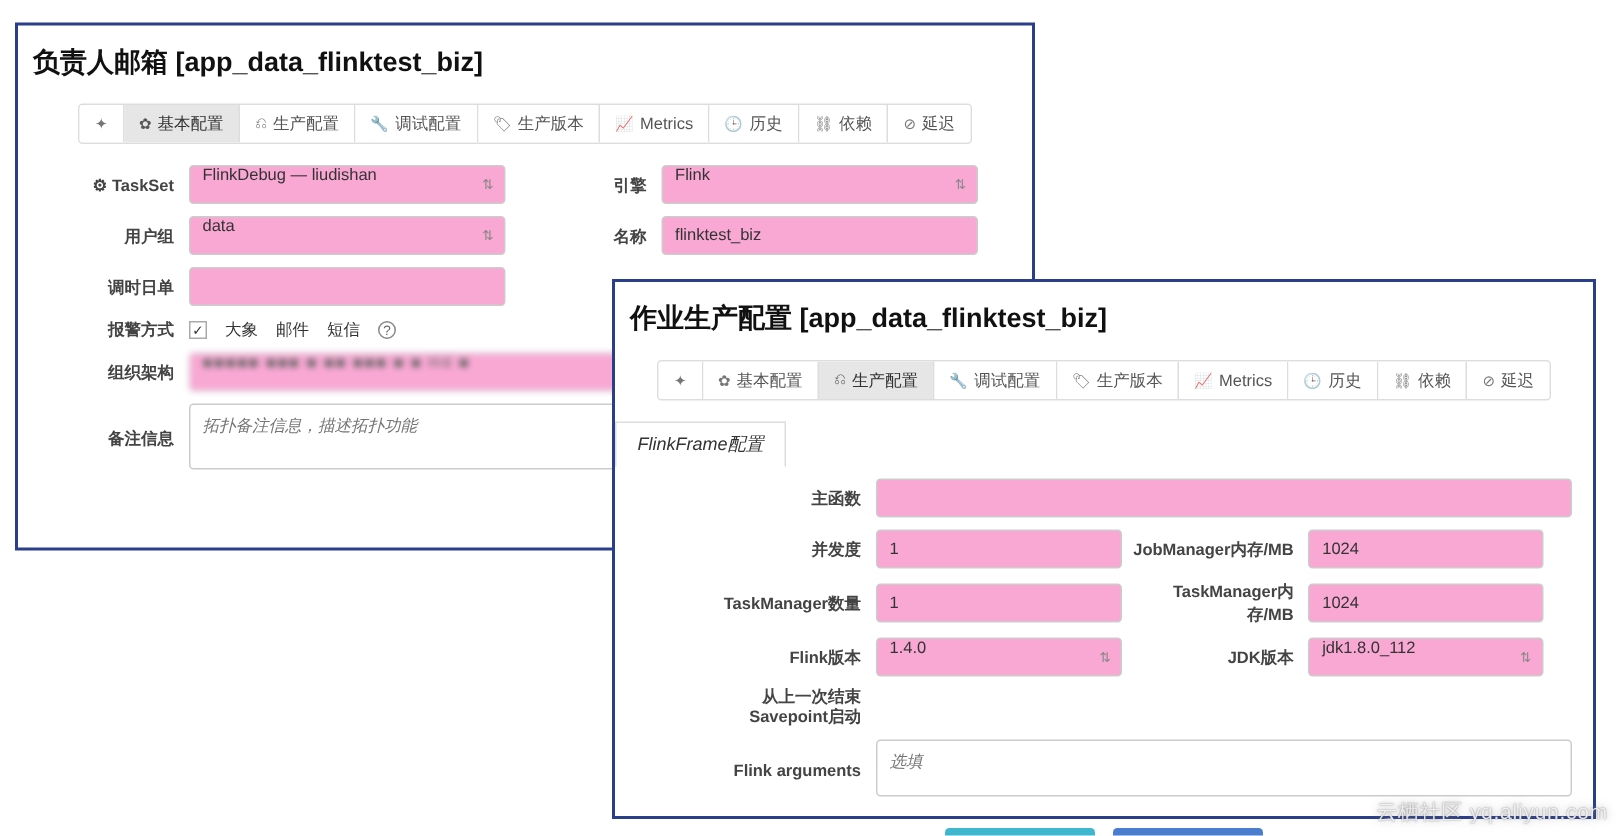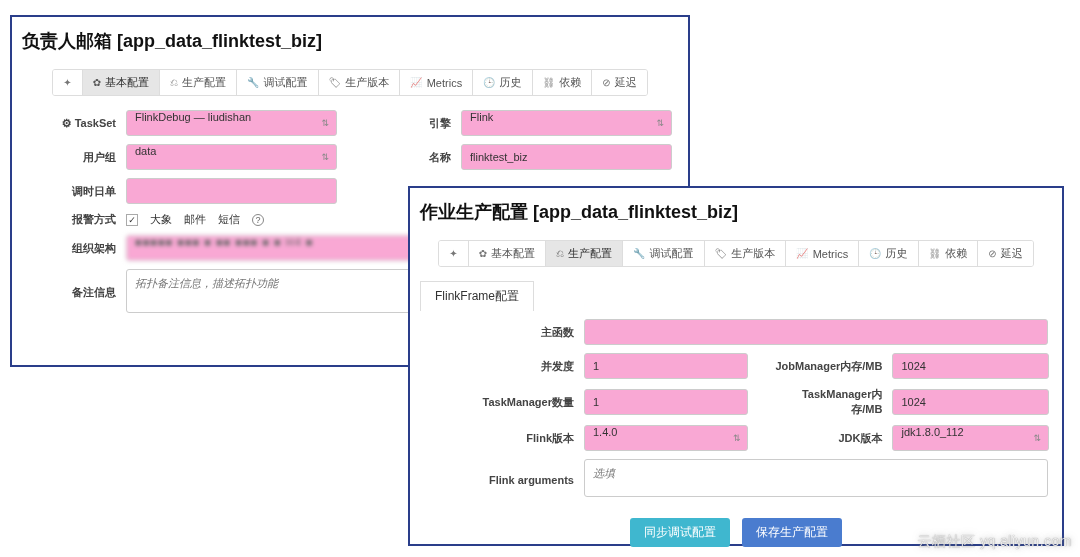--- a/index.html
+++ b/index.html
@@ -61,21 +61,21 @@
   .tabbar .tab.active {
     background: #e6e6e6;
     color: #333;
   }
   .tab .ico { font-size: 10px; opacity: 0.8; }
   .form {
     padding: 0 14px;
   }
   .form-row {
     display: flex;
-    gap: 24px;
+    gap: 4px;
     margin-bottom: 8px;
   }
   .form-group {
     display: flex;
     align-items: center;
     flex: 1 1 0;
     min-width: 0;
   }
   .form-group.half { flex: 0 0 48%; }
   .form-label {
@@ -152,23 +152,23 @@
     color: #fff;
   }
   .btn-teal { background: #3fb7cf; }
   .btn-blue { background: #4a7ccf; }
   .section-tab {
     border: 1px solid #ddd;
     border-bottom: none;
     display: inline-block;
     padding: 6px 14px;
     font-size: 12px;
-    margin-left: 10px;
     color: #333;
     background: #fff;
+    font-style: italic;
   }
   .gear-ico::before { content: "⚙"; }
   .watermark {
     position: absolute;
     right: 8px;
     bottom: 6px;
     font-size: 14px;
     color: rgba(255,255,255,0.85);
     text-shadow: 0 0 6px rgba(120,120,120,0.6), 0 0 1px rgba(80,80,80,0.8);
     font-weight: 500;
@@ -374,20 +374,26 @@
           </div>
       </div>
       <div class="form-group half">
         <div class="form-label" style="width:120px">JDK版本</div>
         <div class="form-control-wrap select">
             <div class="form-control">jdk1.8.0_112</div>
           </div>
       </div>
     </div>
 
+    <div class="form-row">
+      <div class="form-group half">
+        <div class="form-label" style="line-height:1.2">从上一次结束Savepoint启动</div>
+        <div class="form-control-wrap"><span class="cb" style="border-color:#ccc"></span></div>
+      </div>
+    </div>
 
     <div class="form-row">
       <div class="form-group">
         <div class="form-label">Flink arguments</div>
         <div class="form-control-wrap"><textarea class="textarea" style="height: 38px;" placeholder="选填"></textarea></div>
       </div>
     </div>
   </div>
 
   <div class="btn-row">

